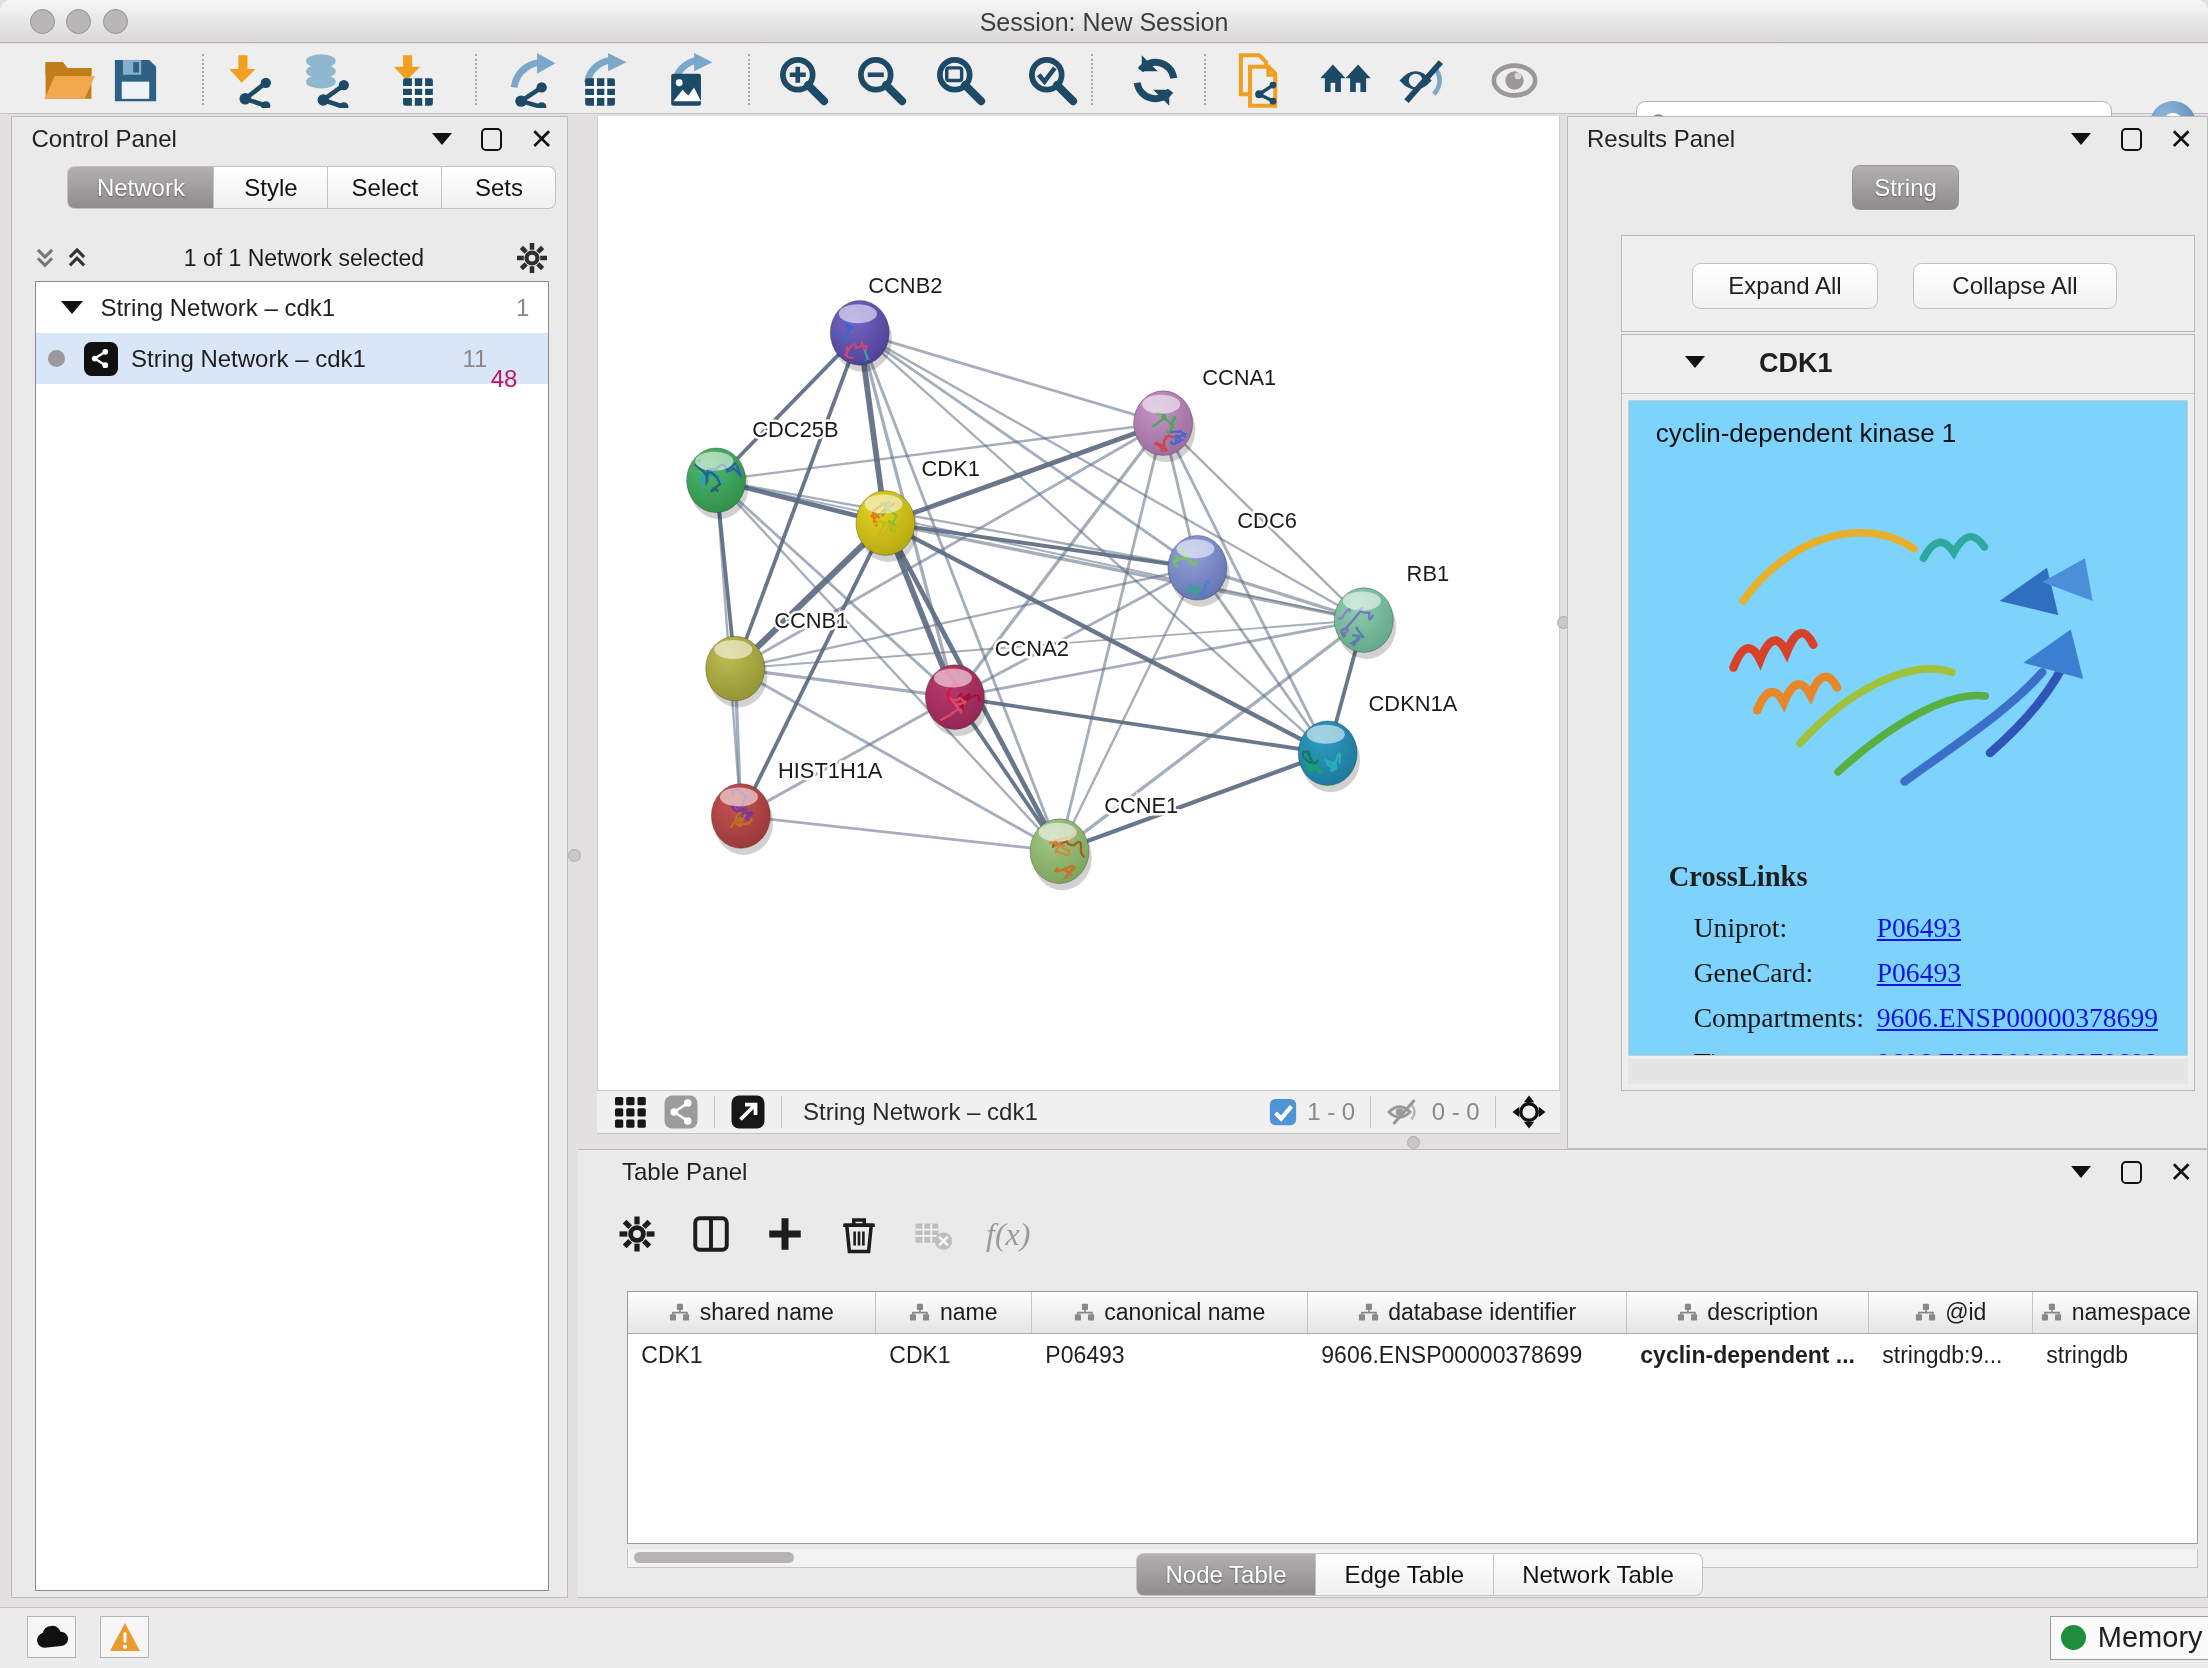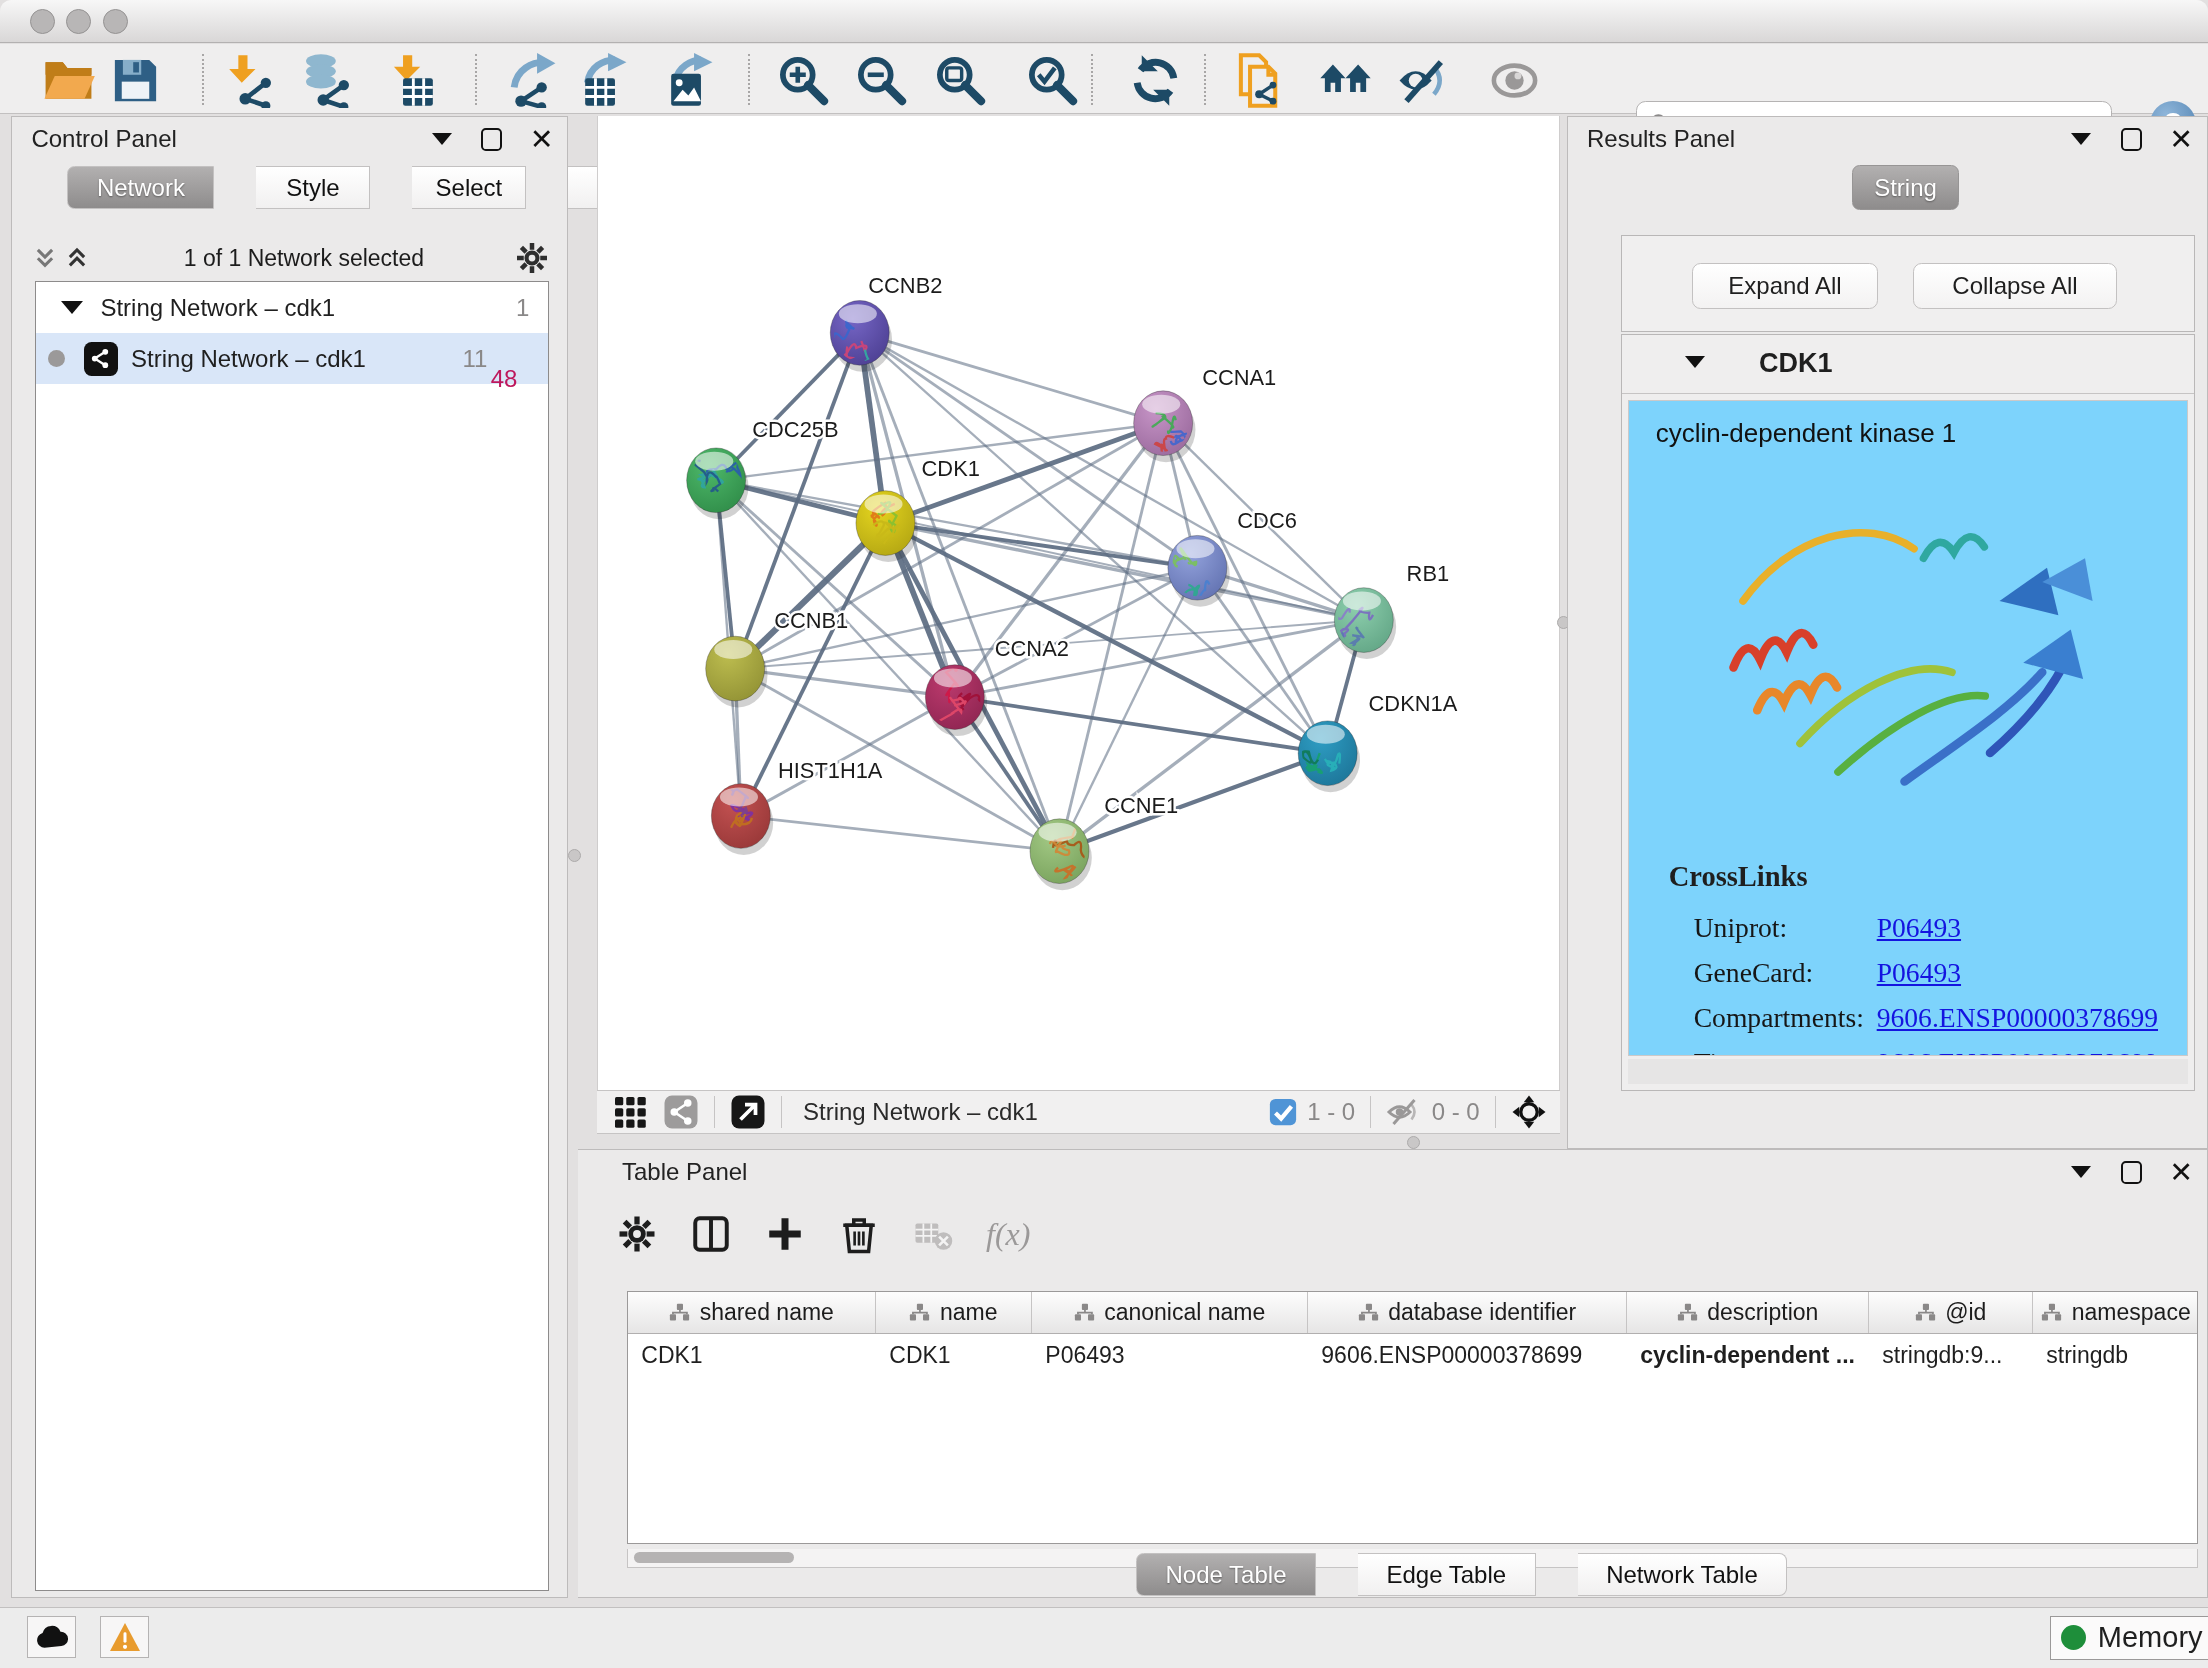--- a/index.html
+++ b/index.html
@@ -30,21 +30,21 @@
   .panel { position:absolute; background:#ebeaea; border:1px solid #bdbbbb; }
   .panel-head { position:absolute; left:0; top:0; right:0; height:40px; }
   .panel-title { position:absolute; left:19px; top:7.6px; font-size:24px; color:#222; }
   .win-btns { position:absolute; right:13.3px; top:9.5px; display:flex; gap:25px; align-items:center; }
   .win-btns .wb { width:25px; height:25px; display:flex; align-items:center; justify-content:center; cursor:pointer; }
   .tri-down { width:0; height:0; border-left:10.5px solid transparent; border-right:10.5px solid transparent; border-top:12.4px solid #111; }
   .float-box { width:21px; height:23px; border:2.9px solid #111; border-radius:4.8px; }
   .close-x { font-size:28.5px; font-weight:bold; color:#111; line-height:25px; font-family:"DejaVu Sans", sans-serif; }
 
   
-  .seg { display:flex;gap:42px; }
+  .seg { display:flex; }
   .seg .tab { font-size:24px; padding:6.7px 0; text-align:center; background:linear-gradient(#ffffff,#f1f0f0);
     border:1px solid #c3c1c1; border-left-width:0; color:#111; cursor:pointer; }
   .seg .tab:first-child { border-left-width:1px; border-radius:7.6px 0 0 7.6px; }
   .seg .tab:last-child { border-radius:0 7.6px 7.6px 0; }
   .seg .tab.sel { background:linear-gradient(#b2b0b0,#8e8c8c); color:#fff; text-shadow:0 1px 1.9px rgba(0,0,0,.4); }
 
   
   #control-panel { left:11.4px; top:116px; width:557px; height:1482px; }
   #cp-tabs { position:absolute; left:55px; top:49px; }
   #cp-tabs .tab { width:114px; }
@@ -123,20 +123,21 @@
 </style>
 </head>
 <body>
 
 <div class="titlebar">
   <div class="traffic">
     <span></span>
     <span></span>
     <span></span>
   </div>
+  <div class="win-title">Session: New Session</div>
 </div>
 
 <div class="toolbar">
   <div class="tb" style="left:41px">
     <svg viewBox="0 0 48 48">
         <path d="M4 8h15l4 5h21v6H4z" fill="#b06f14"></path>
         <path d="M4 8v32h40V13H23l-4-5z" fill="#c07d18"></path>
         <path d="M12 20h35l-9 20H3z" fill="#f2a94e"></path>
       </svg>
   </div>

